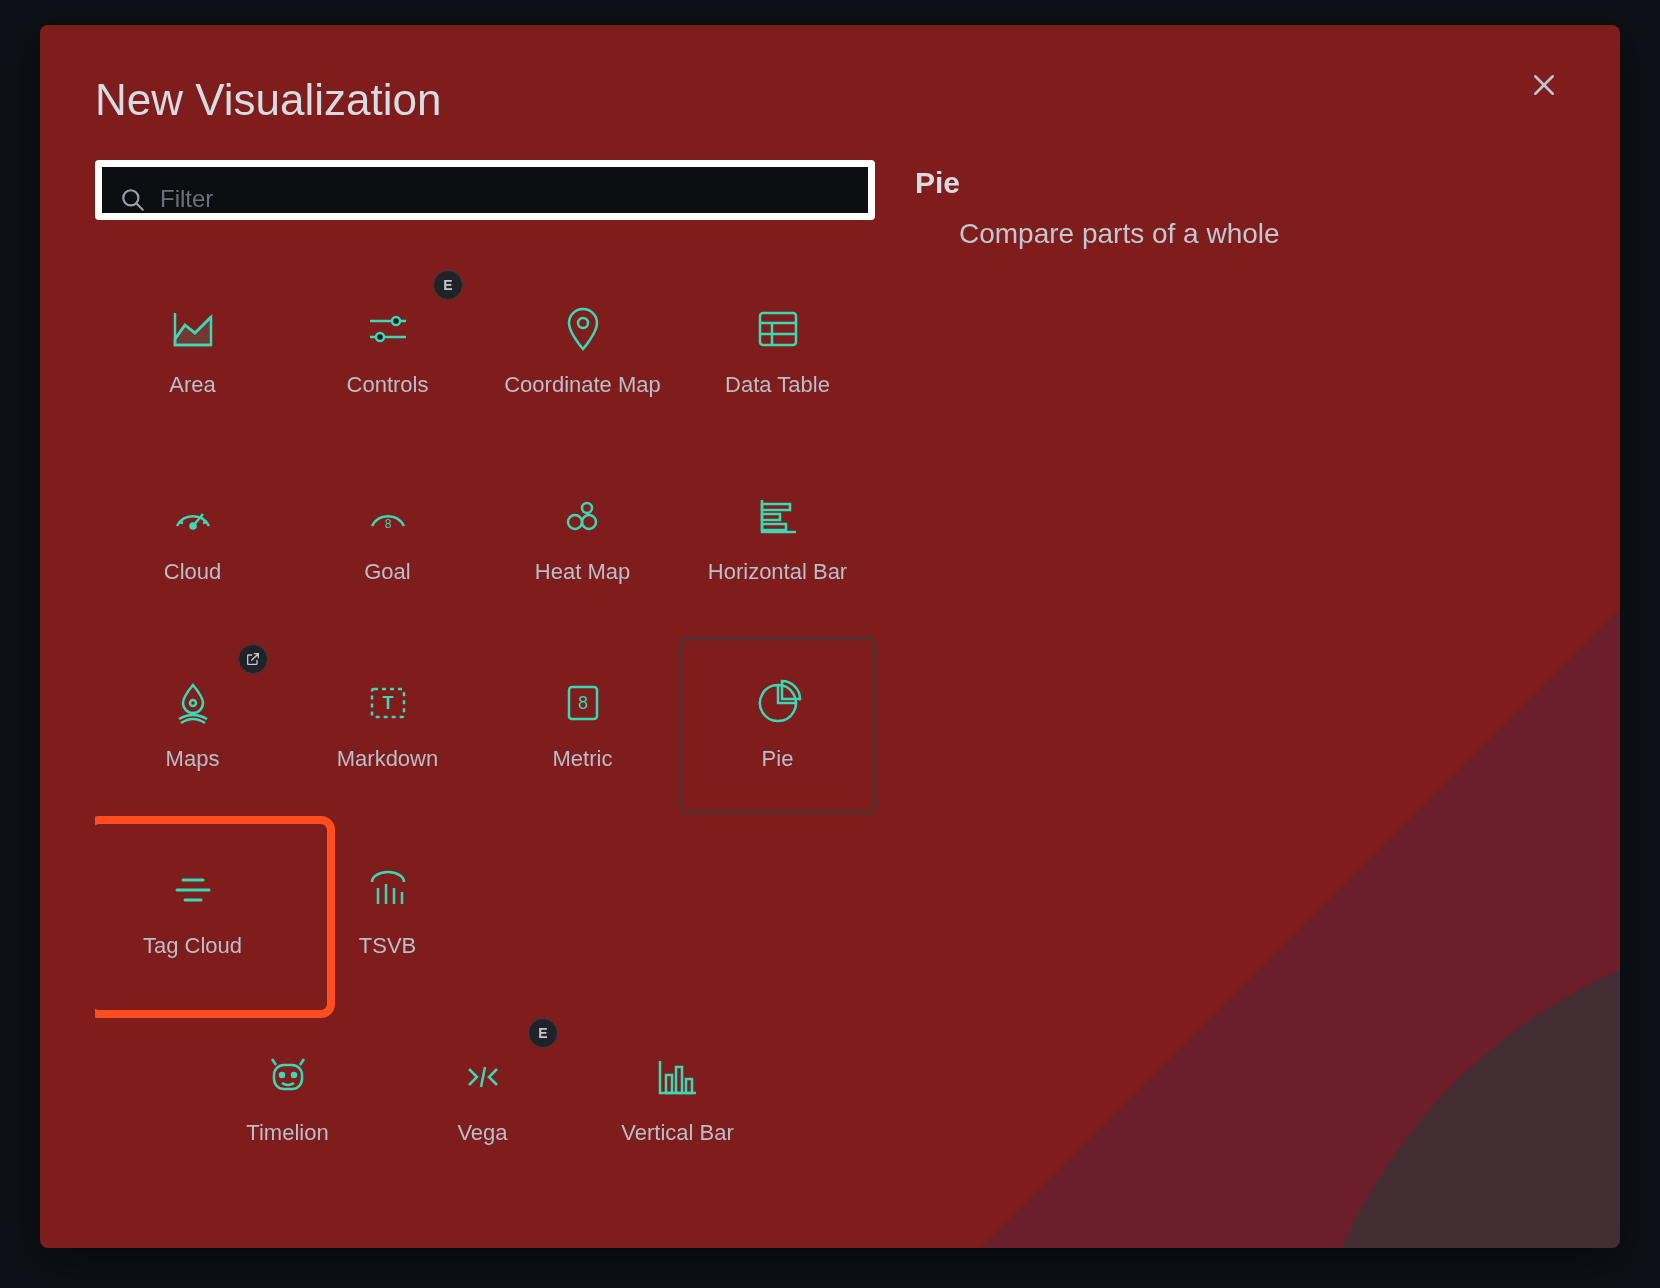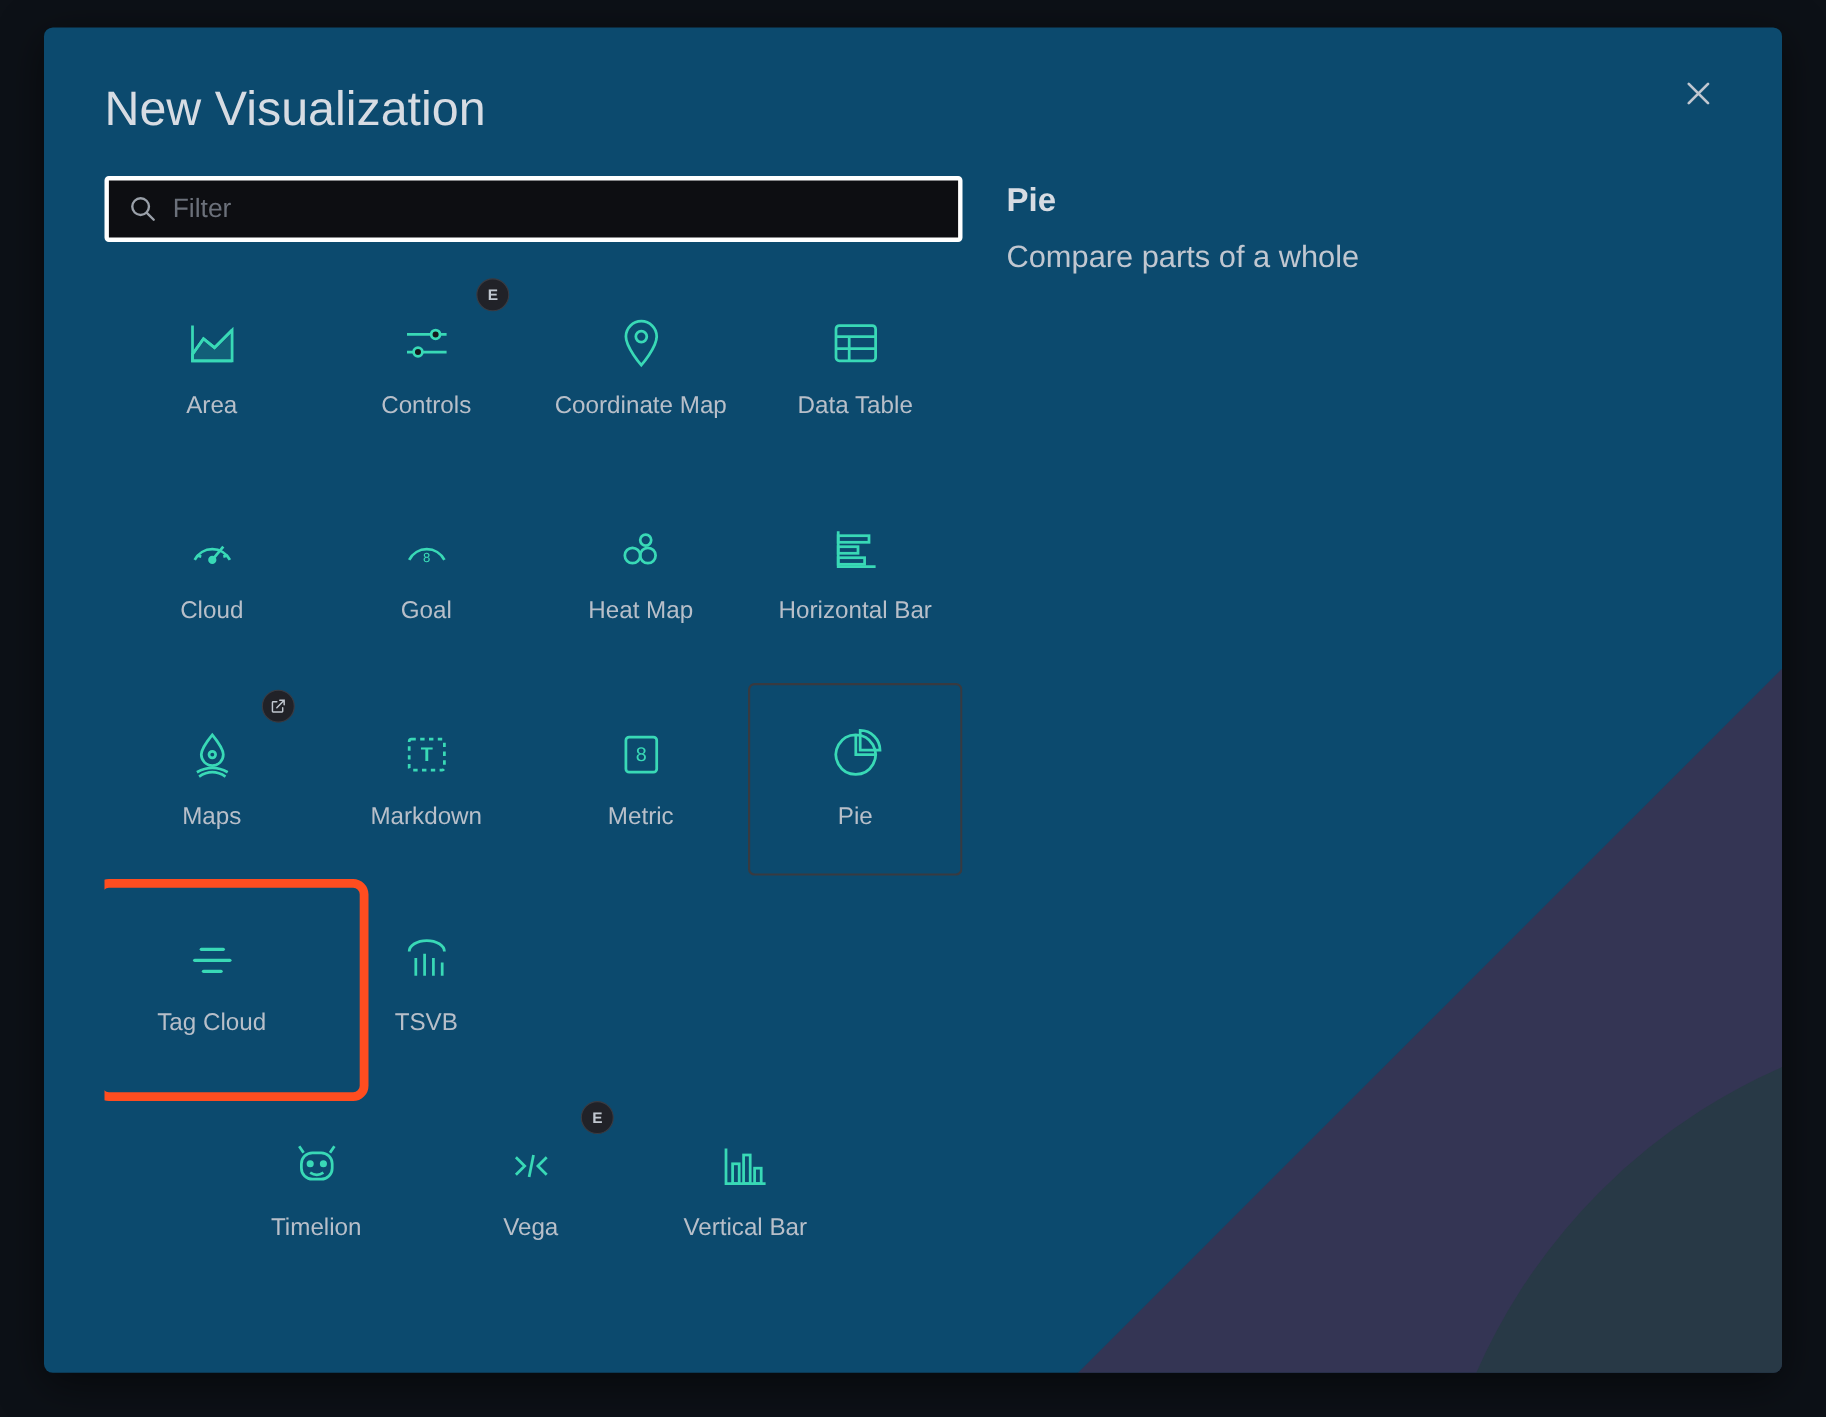--- a/index.html
+++ b/index.html
@@ -10,21 +10,21 @@
     font-family: -apple-system, BlinkMacSystemFont, "Segoe UI", Helvetica, Arial, sans-serif;
     color: #c1c7d0;
     overflow: hidden;
   }
   .modal {
     position: absolute;
     left: 40px;
     top: 25px;
     right: 40px;
     bottom: 40px;
-    background: #0c4a6e;
+    background: #7f1d1d;
     border-radius: 8px;
     padding: 50px 55px 56px 55px;
     box-shadow: 0 10px 40px rgba(0,0,0,0.5);
     overflow: hidden;
   }
   .bg-triangles {
     position: absolute;
     right: -30px;
     bottom: -30px;
     width: 700px;
@@ -47,27 +47,27 @@
     margin-bottom: 35px;
   }
   .content-row {
     display: flex;
     gap: 40px;
   }
   .left-col { width: 780px; }
   .right-col { flex: 1; padding-top: 6px; }
   .filter-box {
     display: flex;
-    align-items: center;
+    align-items: flex-end;
     background: #0d0e12;
-    border: 4px solid #ffffff;
+    border: 7px solid #ffffff;
     border-radius: 4px;
     height: 60px;
     padding: 0 18px;
-    margin-bottom: 7px;
+    margin-bottom: 24px;
   }
   .filter-box svg { color: #9aa0a9; margin-right: 14px; }
   .filter-input {
     flex: 1;
     background: transparent;
     border: none;
     outline: none;
     color: #c1c7d0;
     font-size: 24px;
   }
@@ -139,20 +139,21 @@
   .detail-title {
     font-size: 30px;
     font-weight: 700;
     color: #d7dce3;
     margin-bottom: 18px;
   }
   .detail-desc {
     font-size: 28px;
     font-weight: 400;
     color: #c1c7d0;
+    margin-left: 44px;
   }
   
   .bg-text {
     position: absolute;
     left: -10px;
     top: 120px;
     font-size: 72px;
     color: #2d2f36;
     pointer-events: none;
     z-index: -1;

